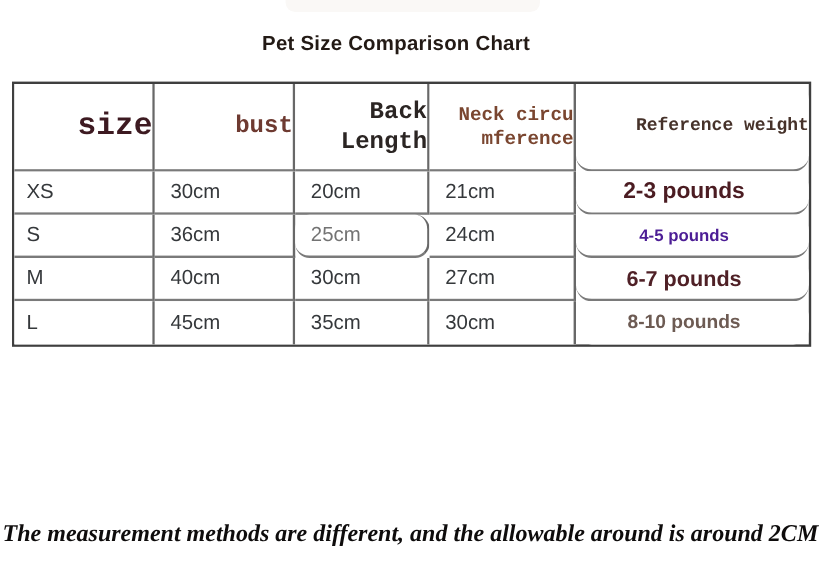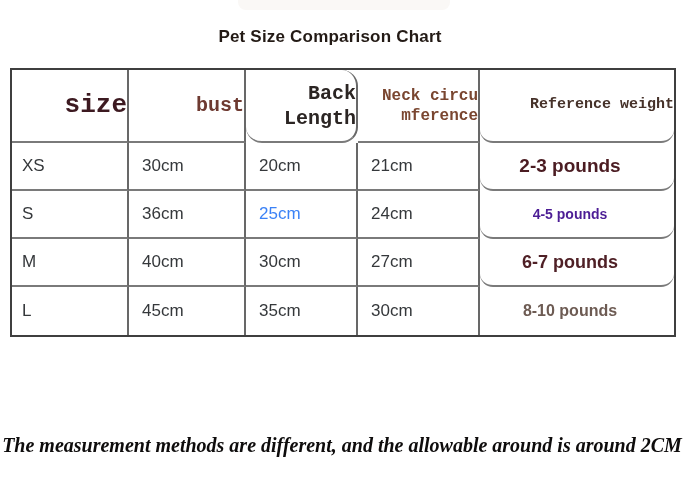--- a/index.html
+++ b/index.html
@@ -41,21 +41,21 @@
   th, td {
     border-right: 2px solid #686868;
     border-bottom: 2px solid #7a7a7a;
     padding: 0;
     vertical-align: middle;
     background: #ffffff;
   }
   th:last-child, td:last-child { border-right: none; border-radius: 13px; }
   tr:last-child td { border-bottom: none; }
   thead tr { height: 73px; }
-  tbody tr { height: 48px; margin-top: 32px; }
+  tbody tr { height: 36px; margin-top: 32px; }
   th {
     text-align: right;
     line-height: 1.25;
     padding: 0 0;
     font-family: Liberation Mono, monospace;
   }
   td.data-cell {
     font-size: 17px;
     color: #35383b;
     text-align: left;
@@ -91,37 +91,37 @@
     <col class="c-size">
       <col class="c-bust">
       <col class="c-back">
       <col class="c-neck">
       <col class="c-weight">
   </colgroup>
   <thead>
     <tr id="header-row">
         <th style="color: rgb(61, 26, 33); font-size: 26px; font-weight: 700;">size</th>
         <th style="color: rgb(110, 58, 49); font-size: 20px; font-weight: 600;">bust</th>
-        <th style="color: rgb(43, 37, 35); font-size: 20px; font-weight: 600; border-radius: 16px;">Back Length</th>
+        <th style="color: rgb(43, 37, 35); font-size: 20px; font-weight: 600;">Back Length</th>
         <th style="color: rgb(122, 70, 48); font-size: 16px; font-weight: 600;">Neck circu mference</th>
         <th style="color: rgb(70, 50, 42); font-size: 15px; font-weight: 600;">Reference weight</th>
       </tr>
   </thead>
   <tbody id="table-body">
       <tr>
         <td class="data-cell size-cell" style="color: rgb(53, 56, 59);">XS</td>
         <td class="data-cell" style="color: rgb(53, 56, 59);">30cm</td>
         <td class="data-cell" style="color: rgb(53, 56, 59);">20cm</td>
         <td class="data-cell" style="color: rgb(53, 56, 59);">21cm</td>
         <td class="weight-cell" style="color: rgb(75, 28, 34); font-size: 19px; font-weight: 700;">2-3 pounds</td>
       </tr>
       <tr>
         <td class="data-cell size-cell" style="color: rgb(53, 56, 59);">S</td>
         <td class="data-cell" style="color: rgb(53, 56, 59);">36cm</td>
-        <td class="data-cell" style="color: #3b82f6;">25cm</td>
+        <td class="data-cell" style="color: #737373; border-radius: 12px;">25cm</td>
         <td class="data-cell" style="color: rgb(53, 56, 59);">24cm</td>
         <td class="weight-cell" style="color: #4c1d95; font-size: 14px; font-weight: 700;">4-5 pounds</td>
       </tr>
       <tr>
         <td class="data-cell size-cell" style="color: rgb(53, 56, 59);">M</td>
         <td class="data-cell" style="color: rgb(53, 56, 59);">40cm</td>
         <td class="data-cell" style="color: rgb(53, 56, 59);">30cm</td>
         <td class="data-cell" style="color: rgb(53, 56, 59);">27cm</td>
         <td class="weight-cell" style="color: rgb(79, 32, 38); font-size: 18px; font-weight: 700;">6-7 pounds</td>
       </tr>

